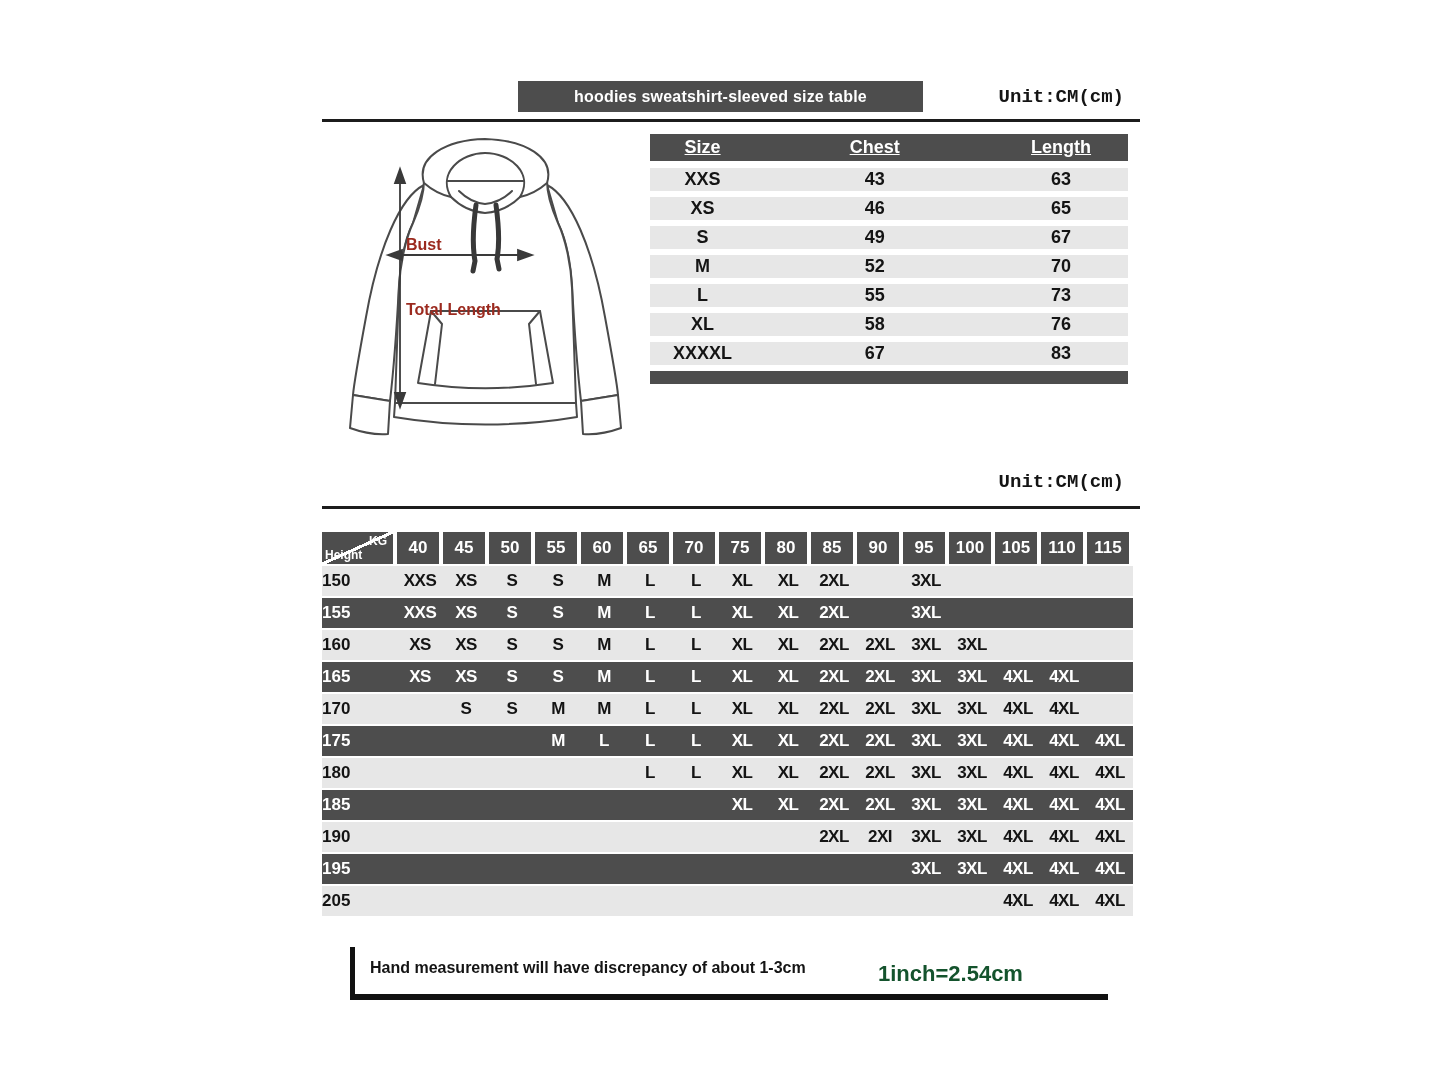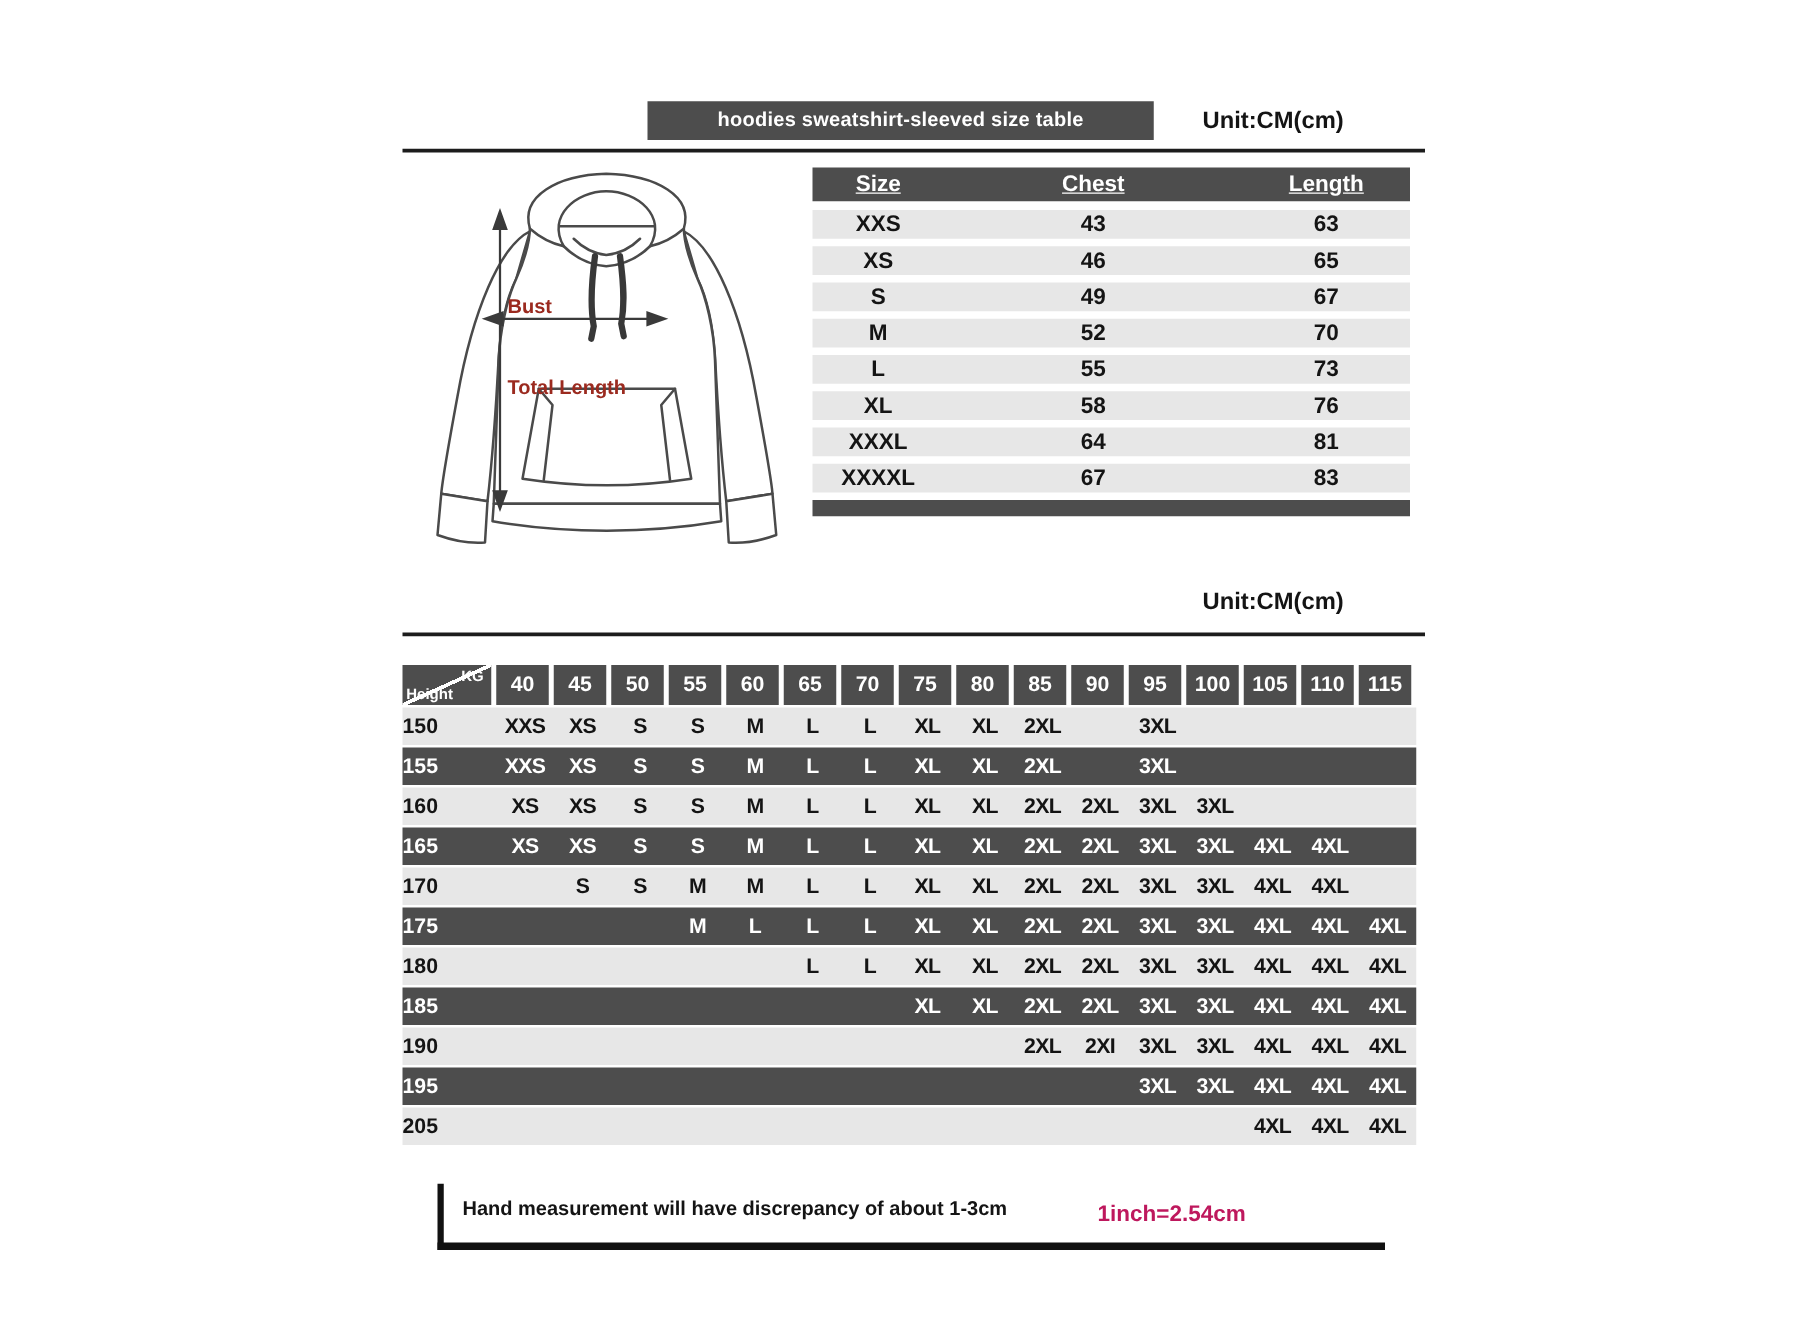--- a/index.html
+++ b/index.html
@@ -12,22 +12,22 @@
   
   .titlebar {
     position:absolute; background:#4d4d4d; color:#ffffff;
     display:flex; align-items:center; justify-content:center;
     font-size:16px; letter-spacing:.2px;
   }
   .tb1 { left:518px; top:81px;  width:405px; height:31px; }
   .tb2 { left:437px; top:466px; width:540px; height:31px; }
 
   .unit {
-    position:absolute; width:162px; text-align:left;
-    color:#141414; font-size:19px;
+    position:absolute; width:162px; text-align:right;
+    color:#141414; font-size:19px;font-family:Liberation Mono, monospace;
   }
   .u1 { left:962px; top:86px; }
   .u2 { left:962px; top:471px; }
 
   .rule { position:absolute; left:322px; width:818px; height:3px; background:#1c1c1c; }
   .r1 { top:119px; } .r2 { top:506px; }
 
   
   .hoodie { position:absolute; left:328px; top:132px; width:318px; height:330px; }
   .hl { fill:#9b2a1f; font-size:16px; font-weight:bold; font-family:"Liberation Sans",sans-serif; }
@@ -71,21 +71,21 @@
   .mx-row:nth-child(odd)  { background:#e7e7e7; color:#141414; }
   .mx-row:nth-child(even) { background:#4d4d4d; color:#ffffff; }
   .mx-h { width:75px; text-align:left; }
   .mx-cells { display:flex; flex:1; }
   .mx-c { width:46px; text-align:center; letter-spacing:-.5px; }
 
   
   .foot-vbar { position:absolute; left:350px; top:947px; width:5px;  height:53px; background:#111; }
   .foot-hbar { position:absolute; left:350px; top:994px; width:758px; height:6px; background:#111; }
   .foot-note { position:absolute; left:370px; top:959px; font-size:16px; color:#141414; }
-  .foot-conv { position:absolute; left:878px; top:961px; font-size:18px; color:#be185d; }
+  .foot-conv { position:absolute; left:878px; top:961px; font-size:22px; color:#14532d; }
 </style>
 </head>
 <body>
 
 <div class="page">
 
   <div class="titlebar tb1">hoodies sweatshirt-sleeved size  table</div>
   <div class="unit u1">Unit:CM(cm)</div>
   <div class="rule r1"></div>
 
@@ -153,25 +153,20 @@
         <div class="st-c">L</div>
         <div class="st-c">55</div>
         <div class="st-c">73</div>
       </div>
         <div class="st-row">
         <div class="st-c">XL</div>
         <div class="st-c">58</div>
         <div class="st-c">76</div>
       </div>
         <div class="st-row">
-        <div class="st-c">XXXL</div>
-        <div class="st-c">64</div>
-        <div class="st-c">81</div>
-      </div>
-        <div class="st-row">
         <div class="st-c">XXXXL</div>
         <div class="st-c">67</div>
         <div class="st-c">83</div>
       </div>
       </div>
     <div class="st-footbar"></div>
   </div>
 
   <div class="unit u2">Unit:CM(cm)</div>
   <div class="rule r2"></div>

